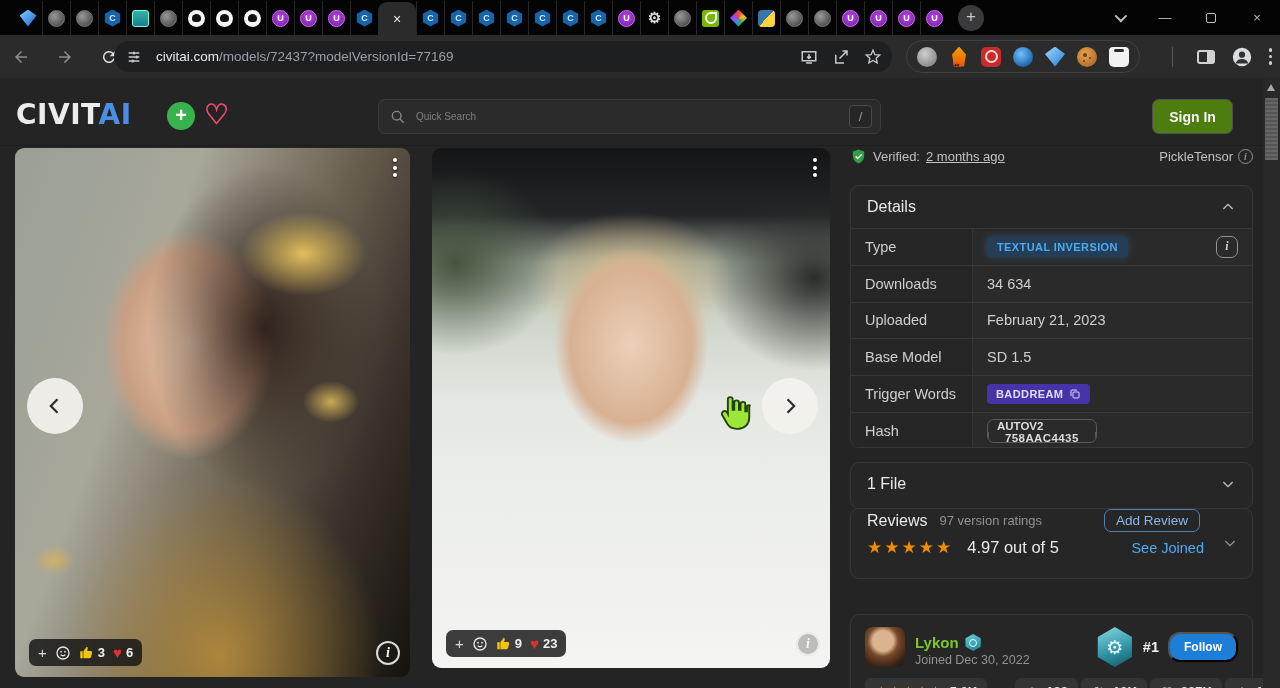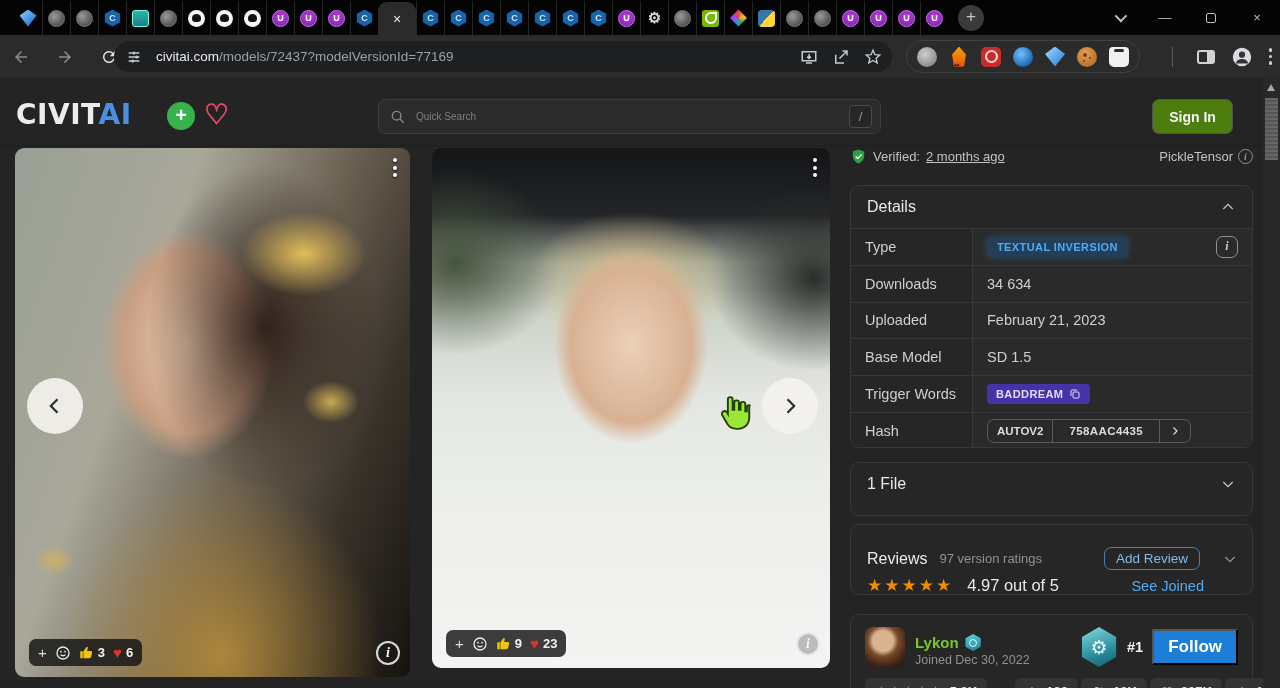--- a/index.html
+++ b/index.html
@@ -147,25 +147,25 @@
   .detail-row .val { padding:0 14px; display:flex; align-items:center; color:#cfcfcf; font-size:14.5px;
                      background:#2a2a2a; gap:8px; }
   .badge-blue { background:rgba(28,100,171,.35); color:#4dabf5; font-size:11px; font-weight:bold;
                 letter-spacing:.4px; padding:4px 10px; border-radius:4px; box-shadow:0 0 8px rgba(77,171,245,.25); }
   .badge-violet { background:#4633a8; color:#e3d9ff; font-size:11px; font-weight:bold; letter-spacing:.4px;
                   padding:4px 9px; border-radius:4px; display:inline-flex; align-items:center; gap:6px; }
   .val .row-end { margin-left:auto; }
   .i-box { width:22px; height:22px; border:1.5px solid #8f9296; border-radius:7px; color:#cfcfcf;
            font-family:"Liberation Serif", serif; font-style:italic; font-size:12px; font-weight:bold;
            display:flex; align-items:center; justify-content:center; }
-  .hash-ctl { display:inline-flex; border:1px solid #5a5a5a; border-radius:7px; overflow:hidden; height:24px; align-items:stretch; }
+  .hash-ctl { display:inline-flex; border:1px solid #5a5a5a; border-radius:7px; overflow:hidden; height:24px; align-items:stretch;flex-direction:column; }
   .hash-ctl > span { display:flex; align-items:center; padding:0 9px; color:#dcdcdc; font-size:11.5px; font-weight:bold; }
   .hash-ctl .seg2 { border-left:1px solid #5a5a5a; border-right:1px solid #5a5a5a; padding:0 16px; letter-spacing:.4px; }
-  .file-panel { top:314px; height:54px; }
-  .reviews-panel { top:376px; height:71px; padding:22px 16px; }
+  .file-panel { top:314px; height:47px; }
+  .reviews-panel { top:360px; height:71px; padding:0 16px; }
   .rev-row1 { display:flex; align-items:center; gap:12px; }
   .rev-title { color:#e9e9e9; font-size:16px; font-weight:500; }
   .rev-count { color:#8f9296; font-size:13px; }
   .add-review { margin-left:auto; margin-right:36px; border:1px solid #4d7fb3; color:#8ab8e8; font-size:13.5px;
                 padding:3px 11px; border-radius:7px; background:transparent; }
   .rev-chev { position:absolute; right:14px; top:26px; }
   .rev-row2 { display:flex; align-items:center; margin-top:5px; }
   .stars { color:#f08c00; font-size:17px; letter-spacing:2px; }
   .rating-txt { color:#e9e9e9; font-size:16.5px; margin-left:14px; }
   .see-reviews { margin-left:auto; margin-right:32px; color:#4dabf5; font-size:14.5px; }
@@ -177,21 +177,21 @@
   .creator-name { display:flex; align-items:center; gap:6px; color:#7bc62d; font-size:15px; font-weight:600; }
   .mini-hex { width:17px; height:17px; background:linear-gradient(160deg,#63d3e0,#1b7f8e);
               clip-path:polygon(50% 0,95% 25%,95% 75%,50% 100%,5% 75%,5% 25%); display:flex; align-items:center; justify-content:center; }
   .mini-hex::after { content:""; width:6px; height:6px; border:1.5px solid #eafcff; border-radius:50%; }
   .joined { color:#8f9296; font-size:12.5px; margin-top:2px; }
   .creator-right { margin-left:auto; display:flex; align-items:center; gap:9px; }
   .rank-hex { width:38px; height:40px; background:linear-gradient(160deg,#8adbe4,#2b8fa0 60%,#145965);
               clip-path:polygon(50% 0,95% 25%,95% 75%,50% 100%,5% 75%,5% 25%);
               display:flex; align-items:center; justify-content:center; color:#eafcff; font-size:19px; }
   .rank-num { color:#f1f1f1; font-size:14.5px; font-weight:bold; }
-  .follow-btn { background:#1c7ed6; color:#fff; font-size:17px; font-weight:600; border-radius:1px;
+  .follow-btn { background:#1c7ed6; color:#fff; font-size:12px; font-weight:600; border-radius:12px;
                 padding:6px 14px; }
   .creator-stats { display:flex; align-items:center; margin-top:11px; gap:6px; }
   .chip { background:#343434; border-radius:6px; height:27px; display:flex; align-items:center;
           padding:0 10px; gap:7px; color:#e6e6e6; font-size:13px; font-weight:bold; }
   .chip .stars { font-size:14px; letter-spacing:1px; }
   .chip-star { margin-right:22px; }
   .stat-group { display:flex; gap:3px; }
 
   
   .scrollbar { position:absolute; left:1263px; top:78px; width:17px; height:610px; background:#282828; }

